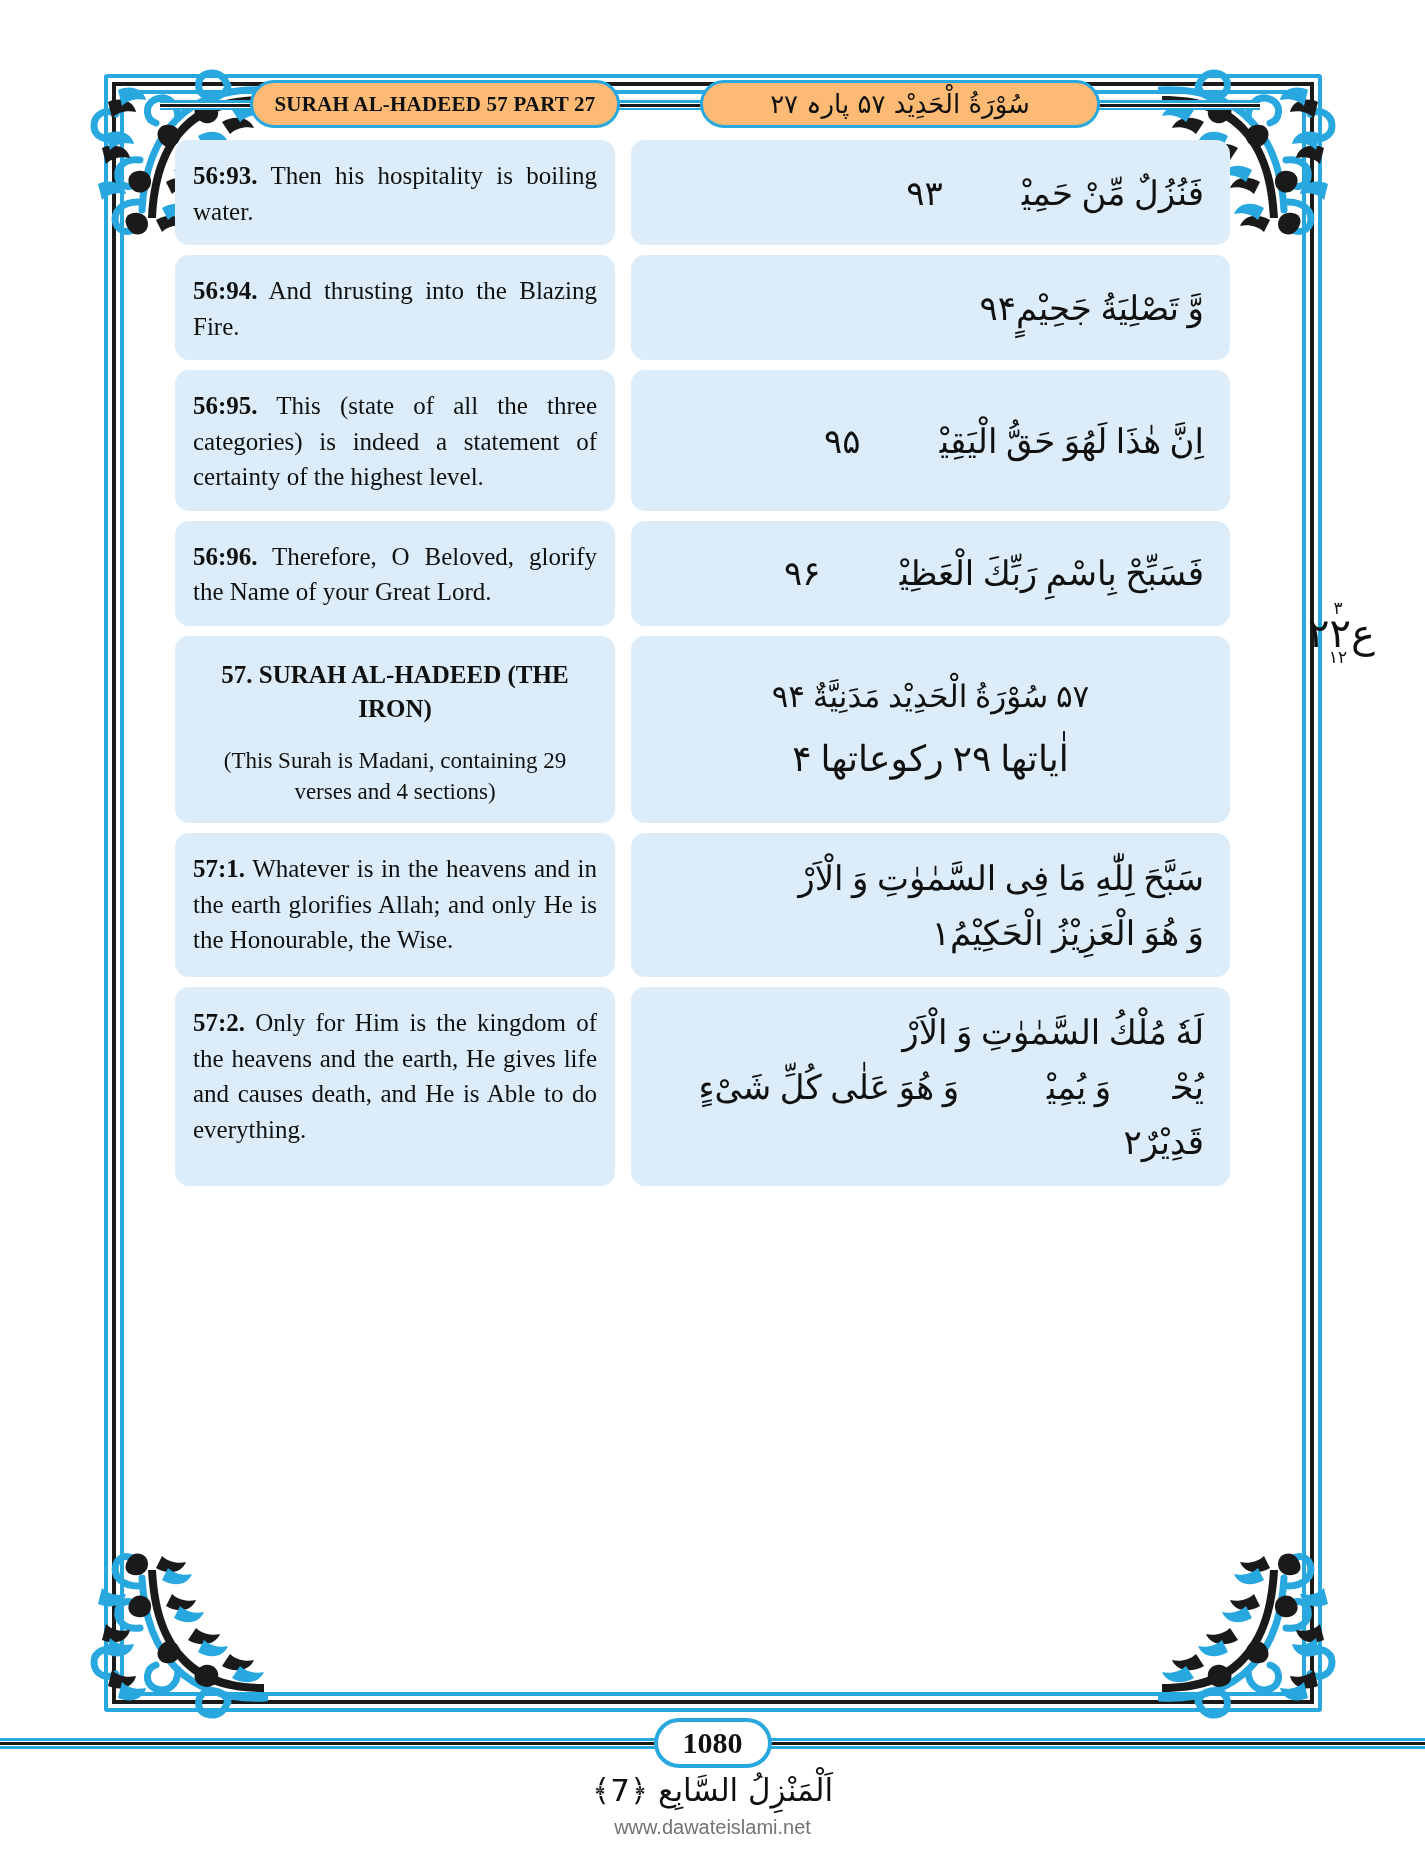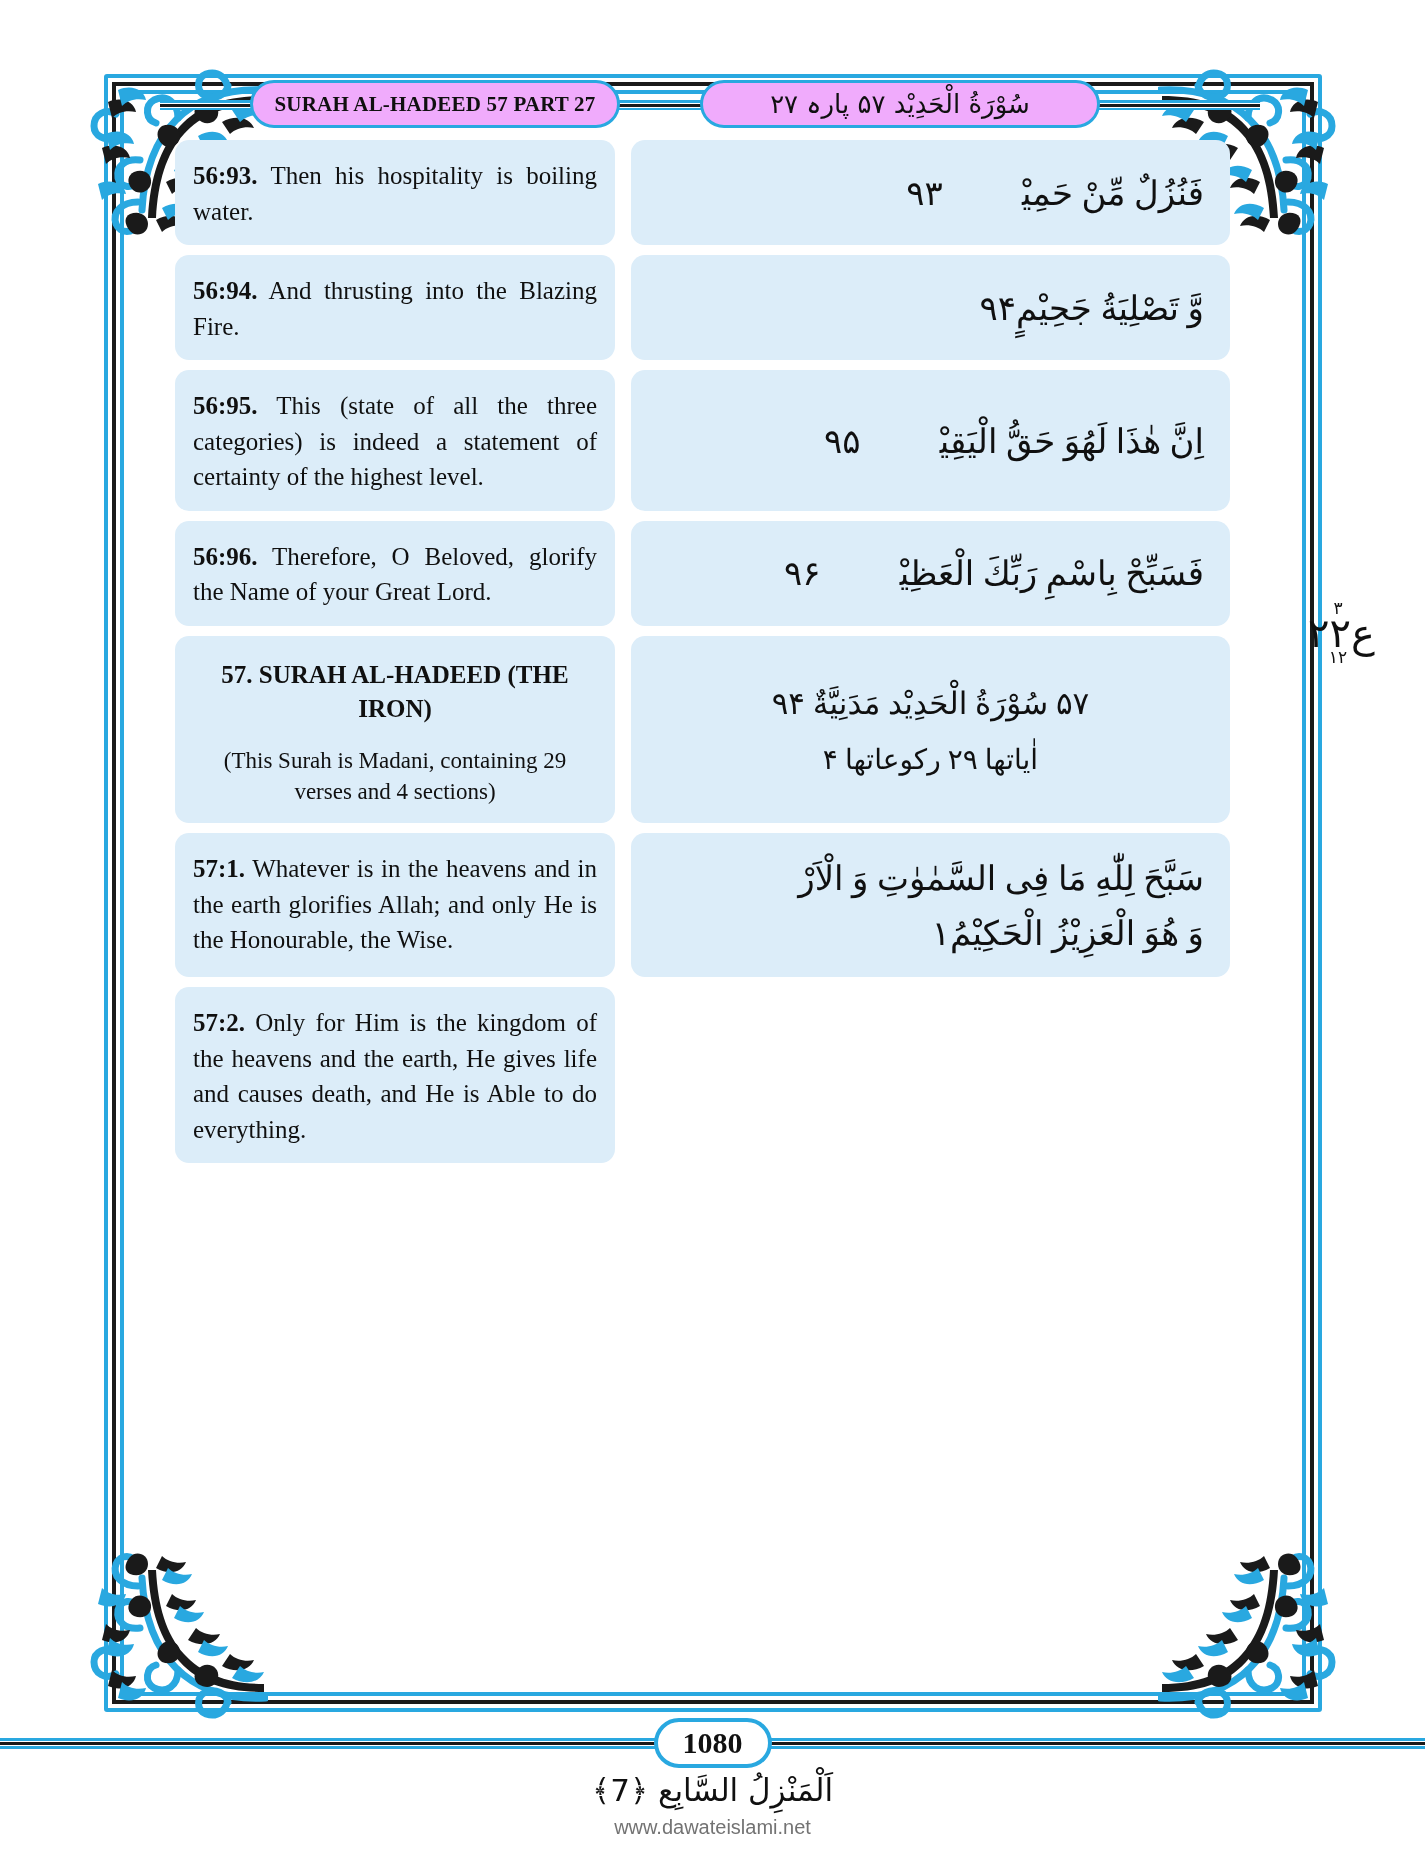--- a/index.html
+++ b/index.html
@@ -66,21 +66,21 @@
         #29a8e0 0px, #29a8e0 3px,
         #ffffff 3px, #ffffff 4px,
         #1a1a1a 4px, #1a1a1a 7px,
         #ffffff 7px, #ffffff 8px,
         #29a8e0 8px, #29a8e0 11px);
   }
   .pill {
     position: absolute;
     top: -2px;
     height: 48px;
-    background: #f0abfc;
+    background: #fdba74;
     border: 3px solid #29a8e0;
     border-radius: 26px;
     display: flex;
     align-items: center;
     justify-content: center;
     padding: 0 18px;
   }
   .pill.left  { left: 90px; min-width: 370px; }
   .pill.right { left: 540px; min-width: 400px; padding: 0 24px; }
 
@@ -162,21 +162,21 @@
     line-height: 1.36;
   }
   .cell.ar.surah-head-ar {
     font-size: 31px;
     text-align: center;
     line-height: 1.75;
     padding-right: 18px;
   }
   .surah-ar-line2 {
     display: block;
-    font-size: 28px;
+    font-size: 36px;
     margin-top: 4px;
   }
 
   .cell.ar.bismillah {
     font-size: 33px;
     text-align: center;
     padding-right: 18px;
   }
 
   
@@ -466,20 +466,25 @@
         <div>سَبَّحَ لِلّٰهِ مَا فِی السَّمٰوٰتِ وَ الْاَرْضِۚ</div>
         <div>وَ هُوَ الْعَزِیْزُ الْحَكِیْمُ۱</div>
       </div>
     </div>
 
     <div class="verse-row">
       <div class="cell en">
         <span class="num">57:2.</span>
         <span>Only for Him is the kingdom of the heavens and the earth, He gives life and causes death, and He is Able to do everything.</span>
       </div>
+      <div class="cell ar">
+        <div>لَهٗ مُلْكُ السَّمٰوٰتِ وَ الْاَرْضِۚ</div>
+        <div>یُحْیٖ وَ یُمِیْتُۚ وَ هُوَ عَلٰى كُلِّ شَیْءٍ</div>
+        <div>قَدِیْرٌ۲</div>
+      </div>
     </div>
 
   </div>
 
   <div class="footer-band">
     <div class="footer-rule"></div>
     <div class="page-pill">1080</div>
   </div>
   <div class="footer-manzil">اَلْمَنْزِلُ السَّابِع ﴿7﴾</div>
   <div class="footer-url">www.dawateislami.net</div>

